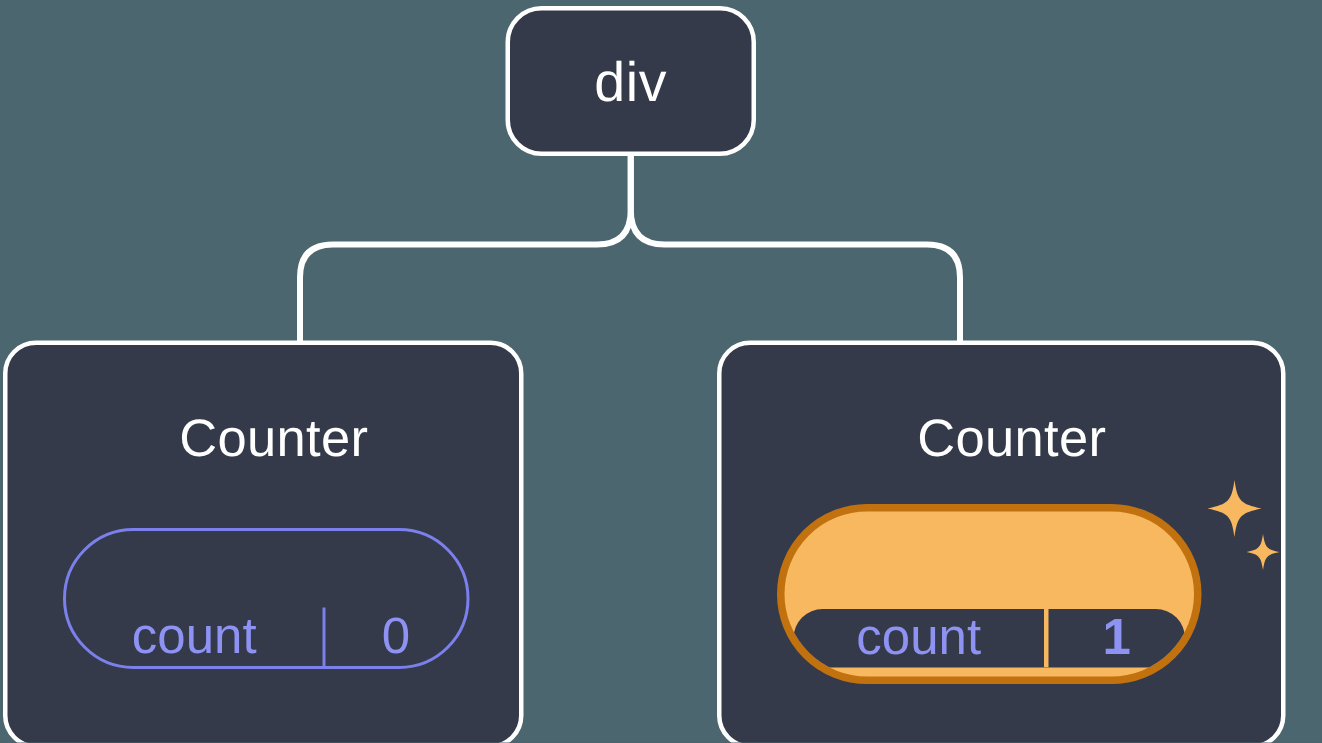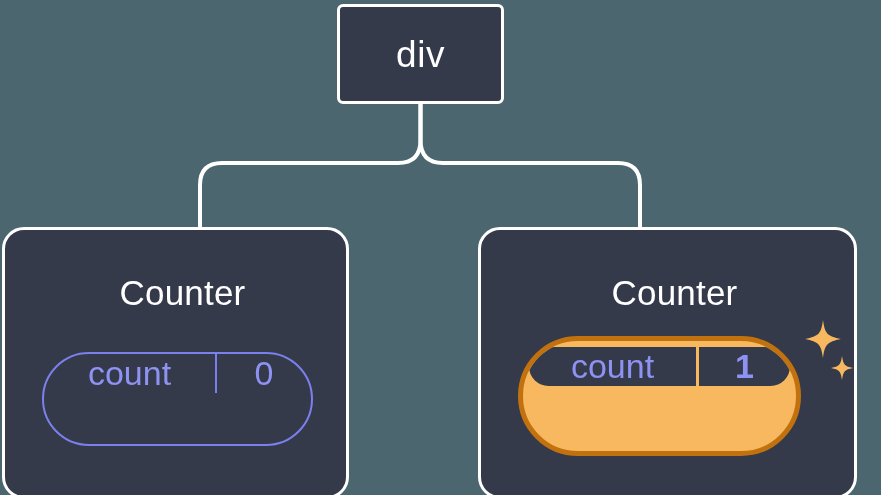--- a/index.html
+++ b/index.html
@@ -37,21 +37,21 @@
     border: 3px solid #ffffff;
     box-sizing: border-box;
   }
 
   
   #root-node {
     left: 337px;
     top: 4px;
     width: 167px;
     height: 100px;
-    border-radius: 6px;
+    border-radius: 24px;
     display: flex;
     align-items: center;
     justify-content: center;
   }
   #root-node .node-label {
     color: #ffffff;
     font-size: 37px;
     line-height: 1;
     letter-spacing: 0.5px;
   }
@@ -84,21 +84,21 @@
     white-space: nowrap;
     margin-left: 14px;
   }
 
   
   .pill-wrap {
     position: absolute;
   }
   .pill {
     display: flex;
-    align-items: flex-start;
+    align-items: flex-end;
     box-sizing: border-box;
     border-radius: 999px;
     overflow: hidden;
   }
   .pill-key, .pill-val {
     display: flex;
     align-items: center;
     justify-content: center;
     box-sizing: border-box;
     white-space: nowrap;

